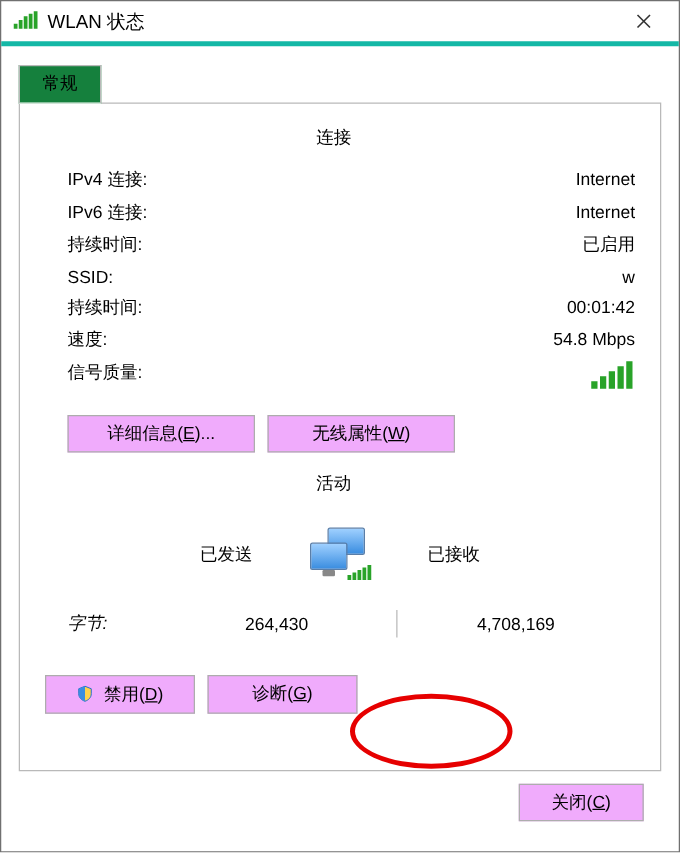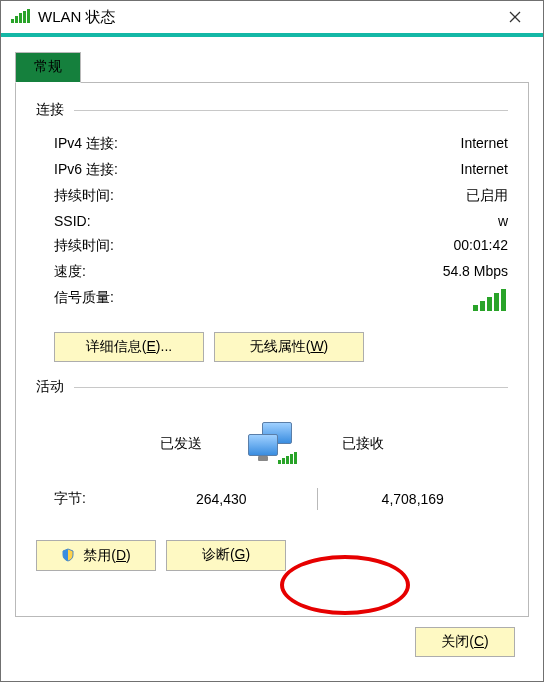--- a/index.html
+++ b/index.html
@@ -49,20 +49,21 @@
   .tabpanel {
     border: 1px solid #b9b9b9;
     flex: 1;
     padding: 18px 20px 20px 20px;
     display: flex; flex-direction: column;
   }
 
   .group-header {
     display: flex; align-items: center;
     margin-bottom: 12px;
+    flex-direction: column;
   }
   .group-header .label { white-space: nowrap; padding-right: 10px; color:#000; }
   .group-header .hr { flex:1; height:1px; background:#c8c8c8; }
 
   .kv-row {
     display: flex; justify-content: space-between;
     padding: 4px 0 4px 18px;
   }
   .kv-row .k { white-space: nowrap; }
   .kv-row .v { white-space: nowrap; text-align: right; }
@@ -79,21 +80,21 @@
   .title-bars { display: inline-flex; align-items: flex-end; gap: 1px; height: 14px; }
   .title-bars span { width: 3px; background: #29a329; }
   .title-bars span:nth-child(1){height:4px;}
   .title-bars span:nth-child(2){height:7px;}
   .title-bars span:nth-child(3){height:10px;}
   .title-bars span:nth-child(4){height:12px;}
   .title-bars span:nth-child(5){height:14px;}
 
   .btn-row { display: flex; gap: 10px; margin: 14px 0 16px 18px; }
   .btn {
-    background: #fef9c3;
+    background: #f0abfc;
     border: 1px solid #adadad;
     padding: 5px 0;
     min-width: 140px;
     text-align: center;
     font-size: 14px;
     cursor: pointer;
   }
   .btn.wide { min-width: 150px; }
   .btn .ul { text-decoration: underline; }
   .btn .shield { margin-right: 4px; position:relative; top:2px; }
@@ -105,21 +106,21 @@
     position: relative;
   }
   .activity-header-row .col { flex:1; text-align:center; }
   .activity-header-row .col.left { text-align: right; padding-right: 30px; }
   .activity-header-row .col.right { text-align: left; padding-left: 30px; }
   .activity-center { width: 80px; display:flex; justify-content:center; }
 
   .bytes-row {
     display:flex; align-items:center; padding-top: 18px;
   }
-  .bytes-row .lab { width: 90px; padding-left:18px; }
+  .bytes-row .lab { width: 90px; padding-left:18px;font-style:italic; }
   .bytes-row .val { flex:1; text-align:center; }
   .bytes-row .div { width:1px; height:22px; background:#b9b9b9; }
 
   .bottom-btns { display:flex; gap:10px; margin-top:30px; margin-left:0; }
   .bottom-btns .btn { min-width: 120px; position:relative; }
 
   .red-circle {
     position:absolute; pointer-events:none;
     border: 4px solid #e60000; border-radius: 50%;
     width: 130px; height: 60px;

